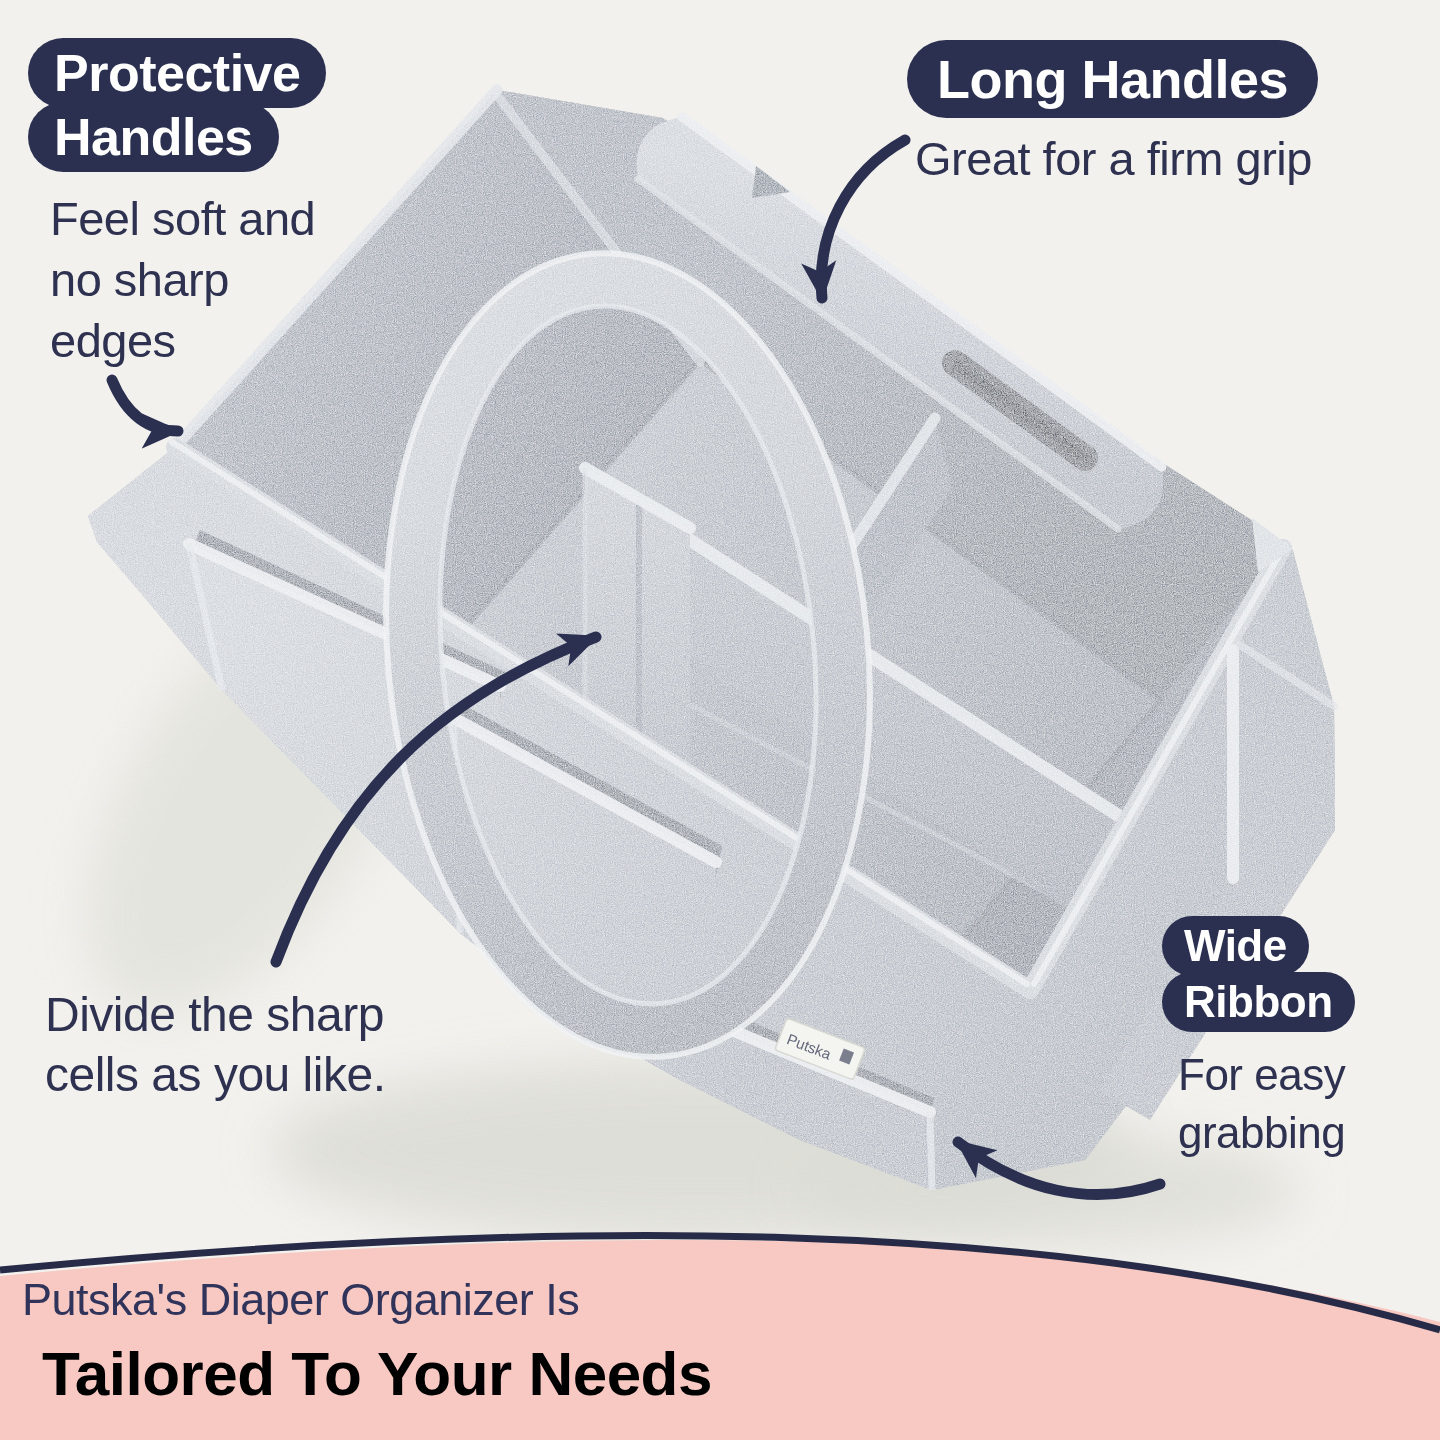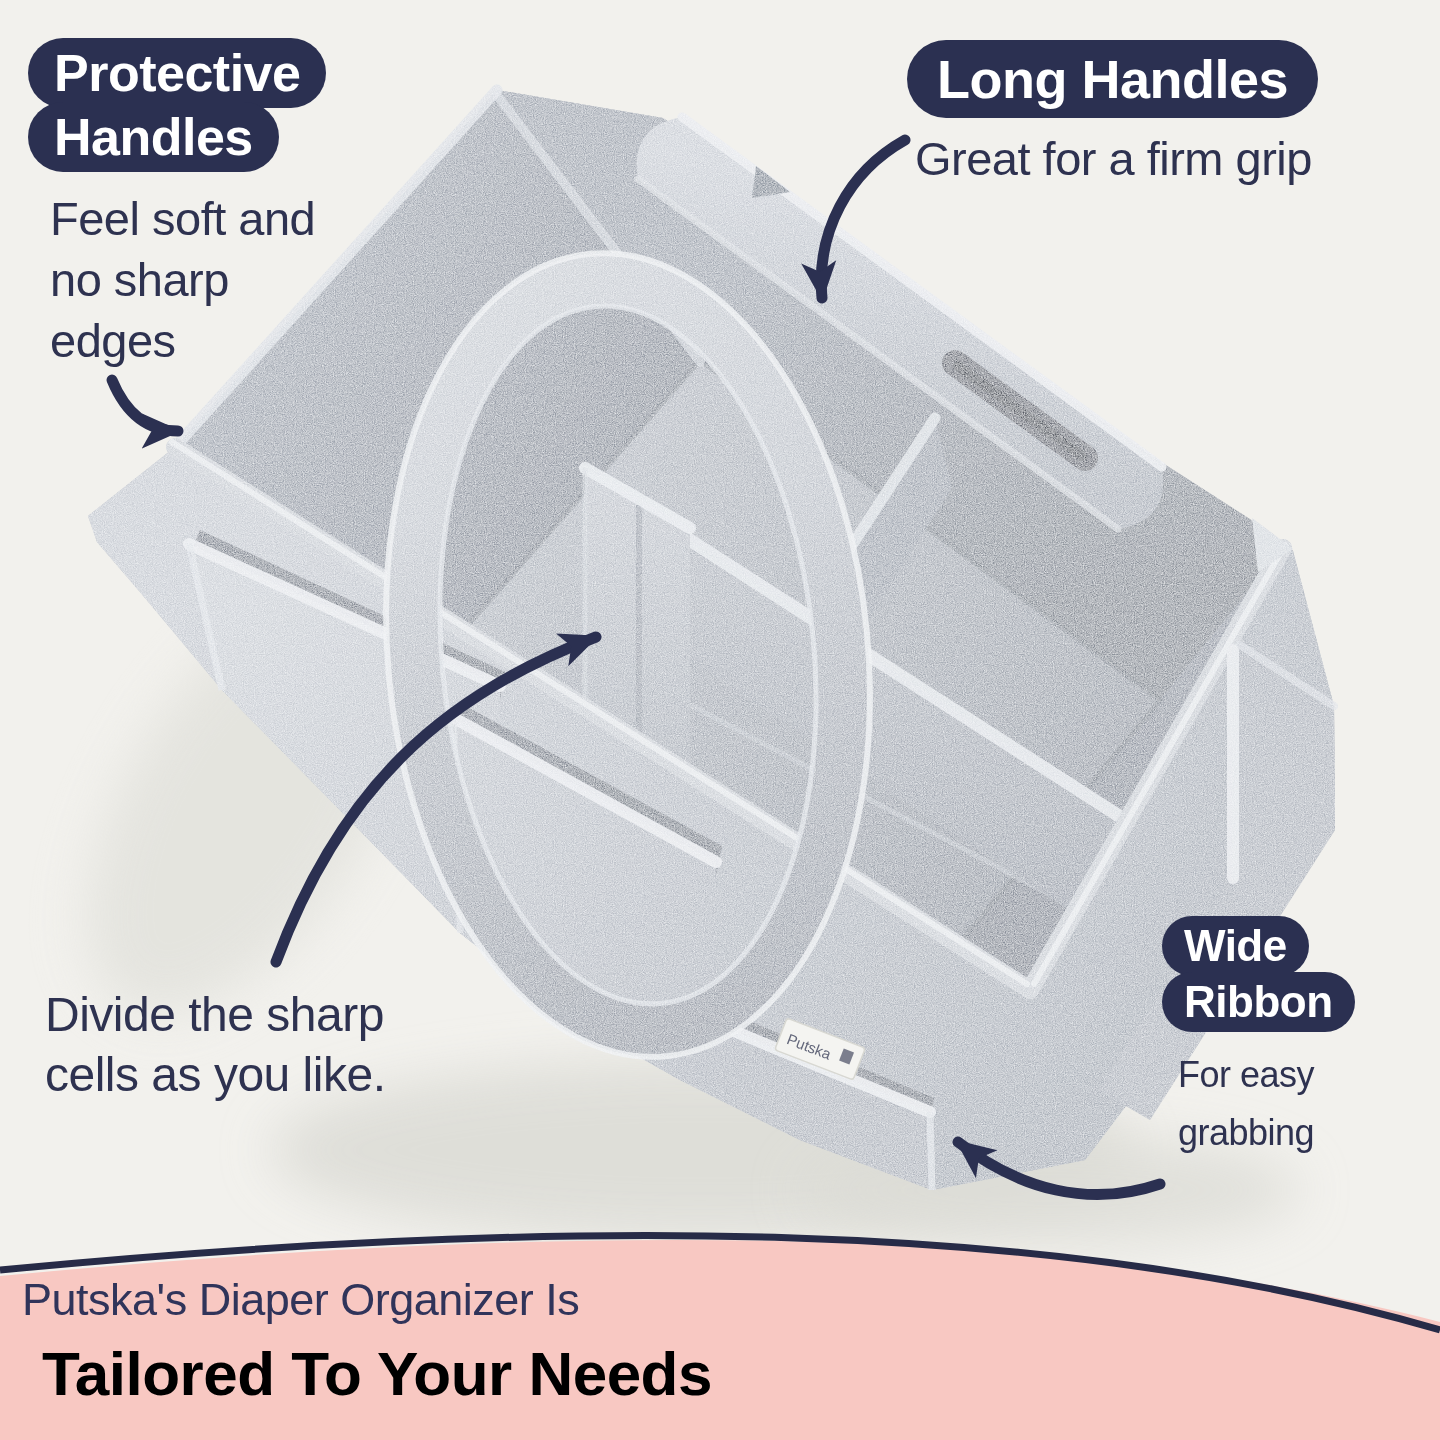--- a/index.html
+++ b/index.html
@@ -48,21 +48,21 @@
   
   #co-mi{left:22px;top:971px;}
   #co-mi .pill{font-size:52px;line-height:74px;padding:0 28px;}
   #co-mi .desc{font-size:48px;line-height:60px;margin-left:23px;}
   #co-mi .desc-block{margin-top:14px;}
 
   
   #co-wp{left:1162px;top:916px;}
   #co-wp .pill{font-size:44px;line-height:60px;padding:0 22px;}
   #co-wp .pill-row + .pill-row{margin-top:-4px;}
-  #co-wp .desc{font-size:36px;line-height:58px;margin-left:16px;}
+  #co-wp .desc{font-size:44px;line-height:58px;margin-left:16px;}
   #co-wp .desc-block{margin-top:14px;}
 
   
   .banner-line1{
     position:absolute;left:22px;top:1274px;
     font-size:45px;font-weight:400;color:#30345a;letter-spacing:-0.5px;
   }
   .banner-line2{
     position:absolute;left:42px;top:1338px;
     font-size:62px;font-weight:700;color:#000000;letter-spacing:-0.5px;

